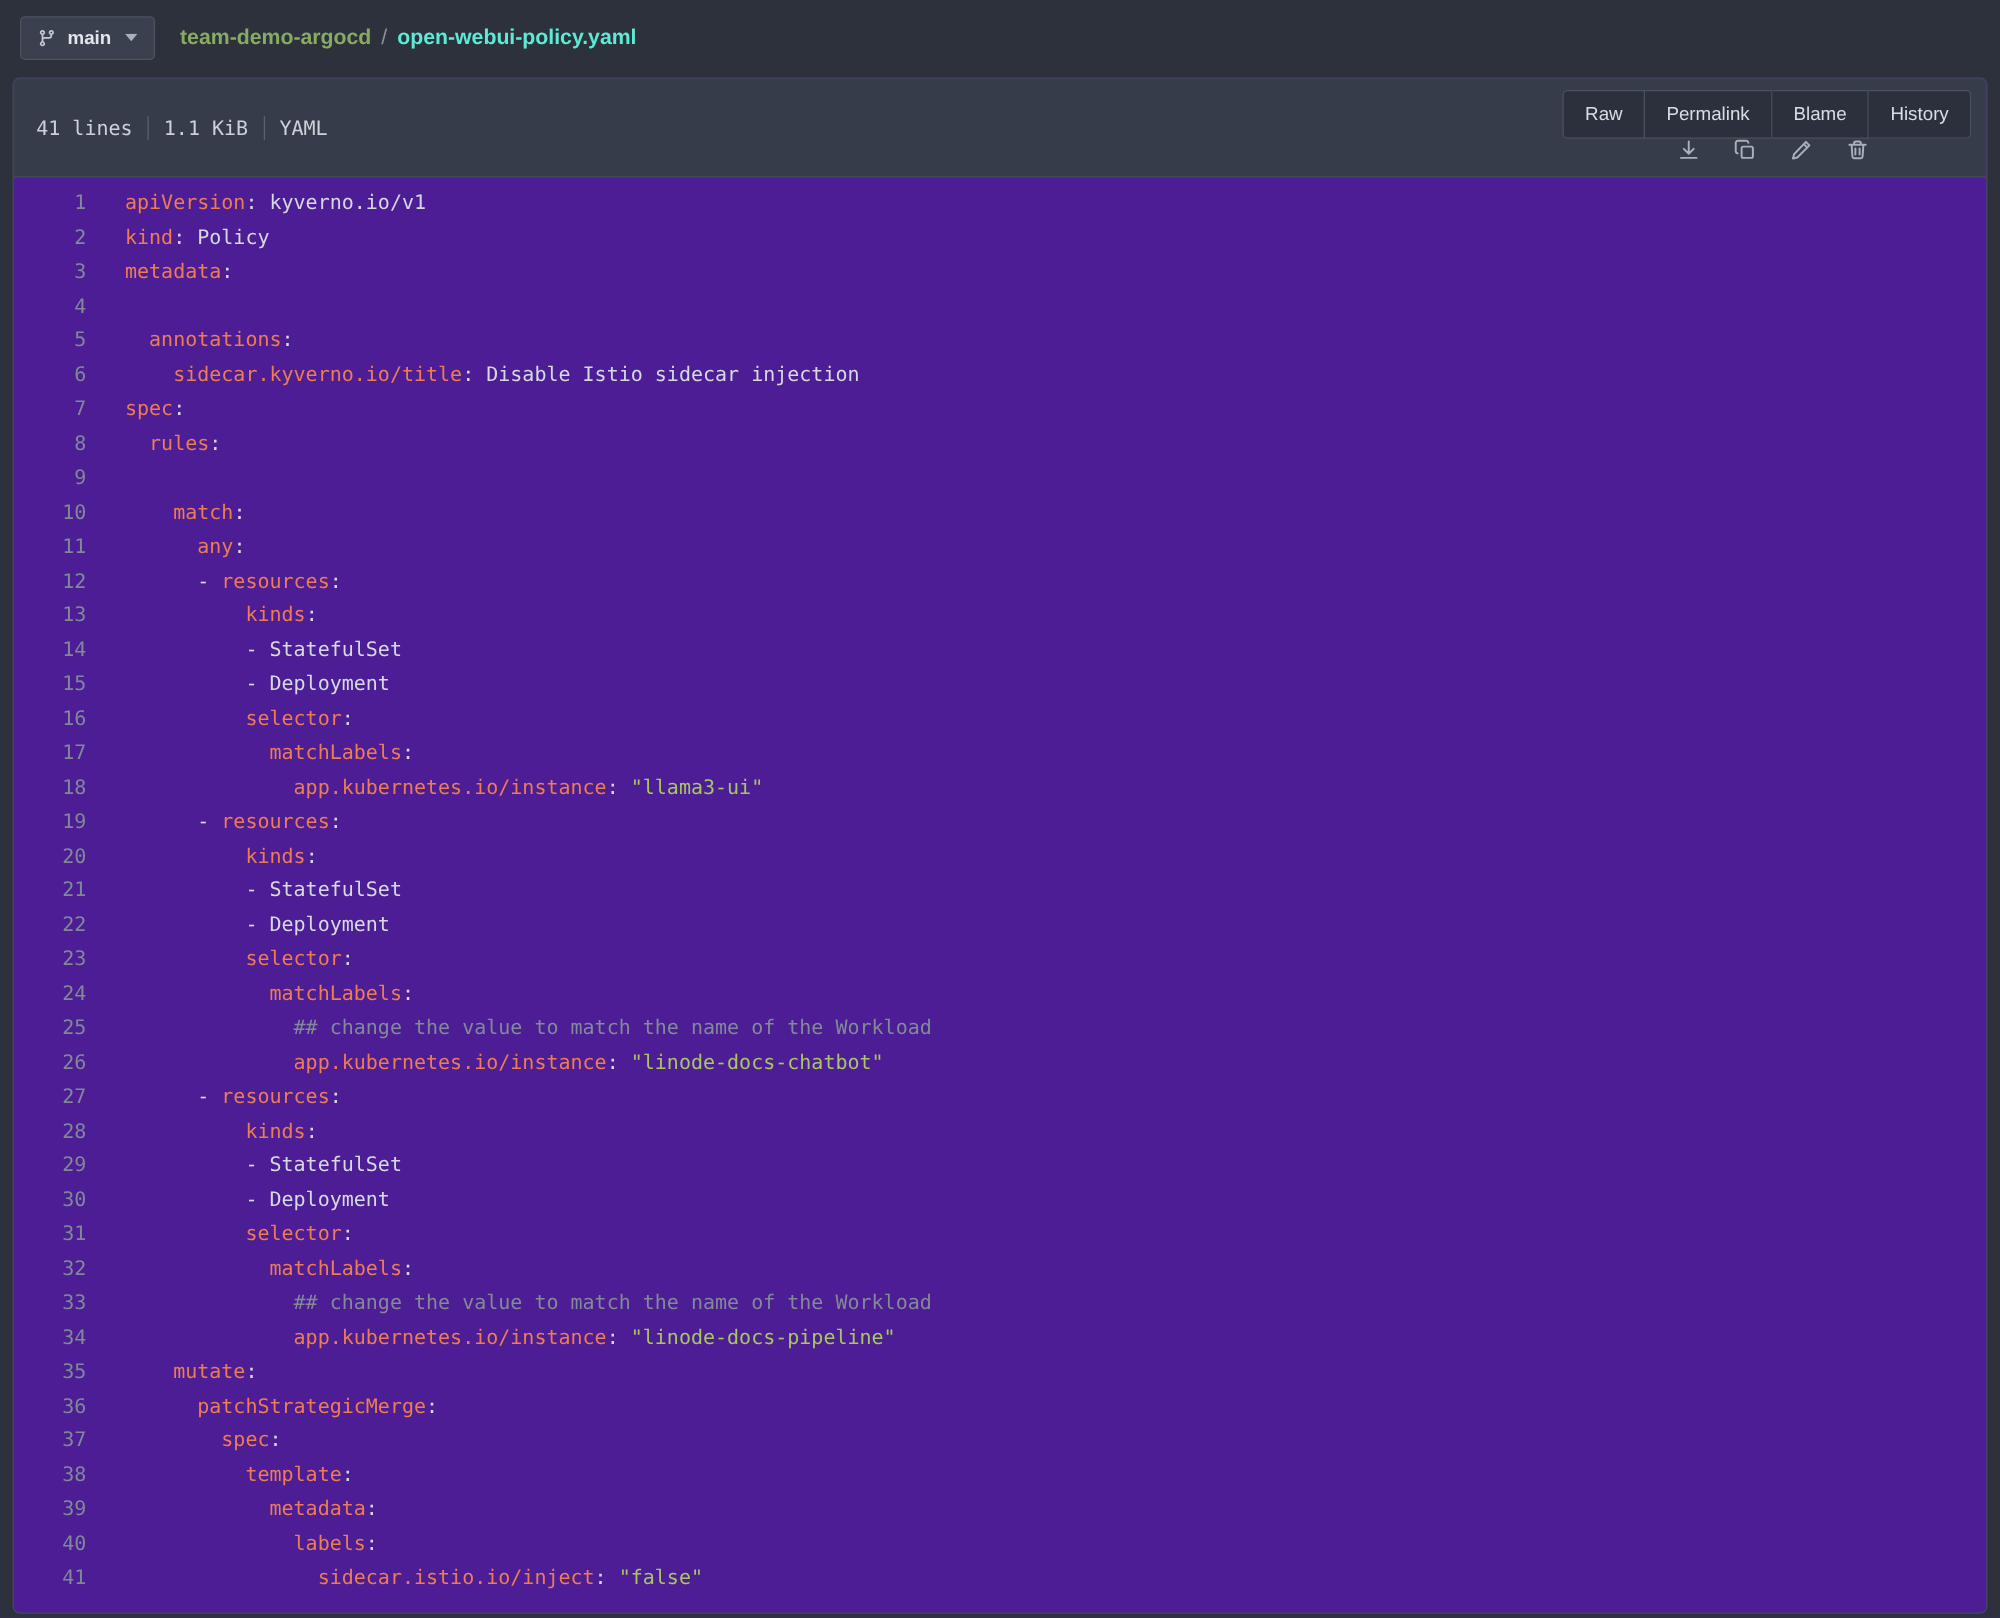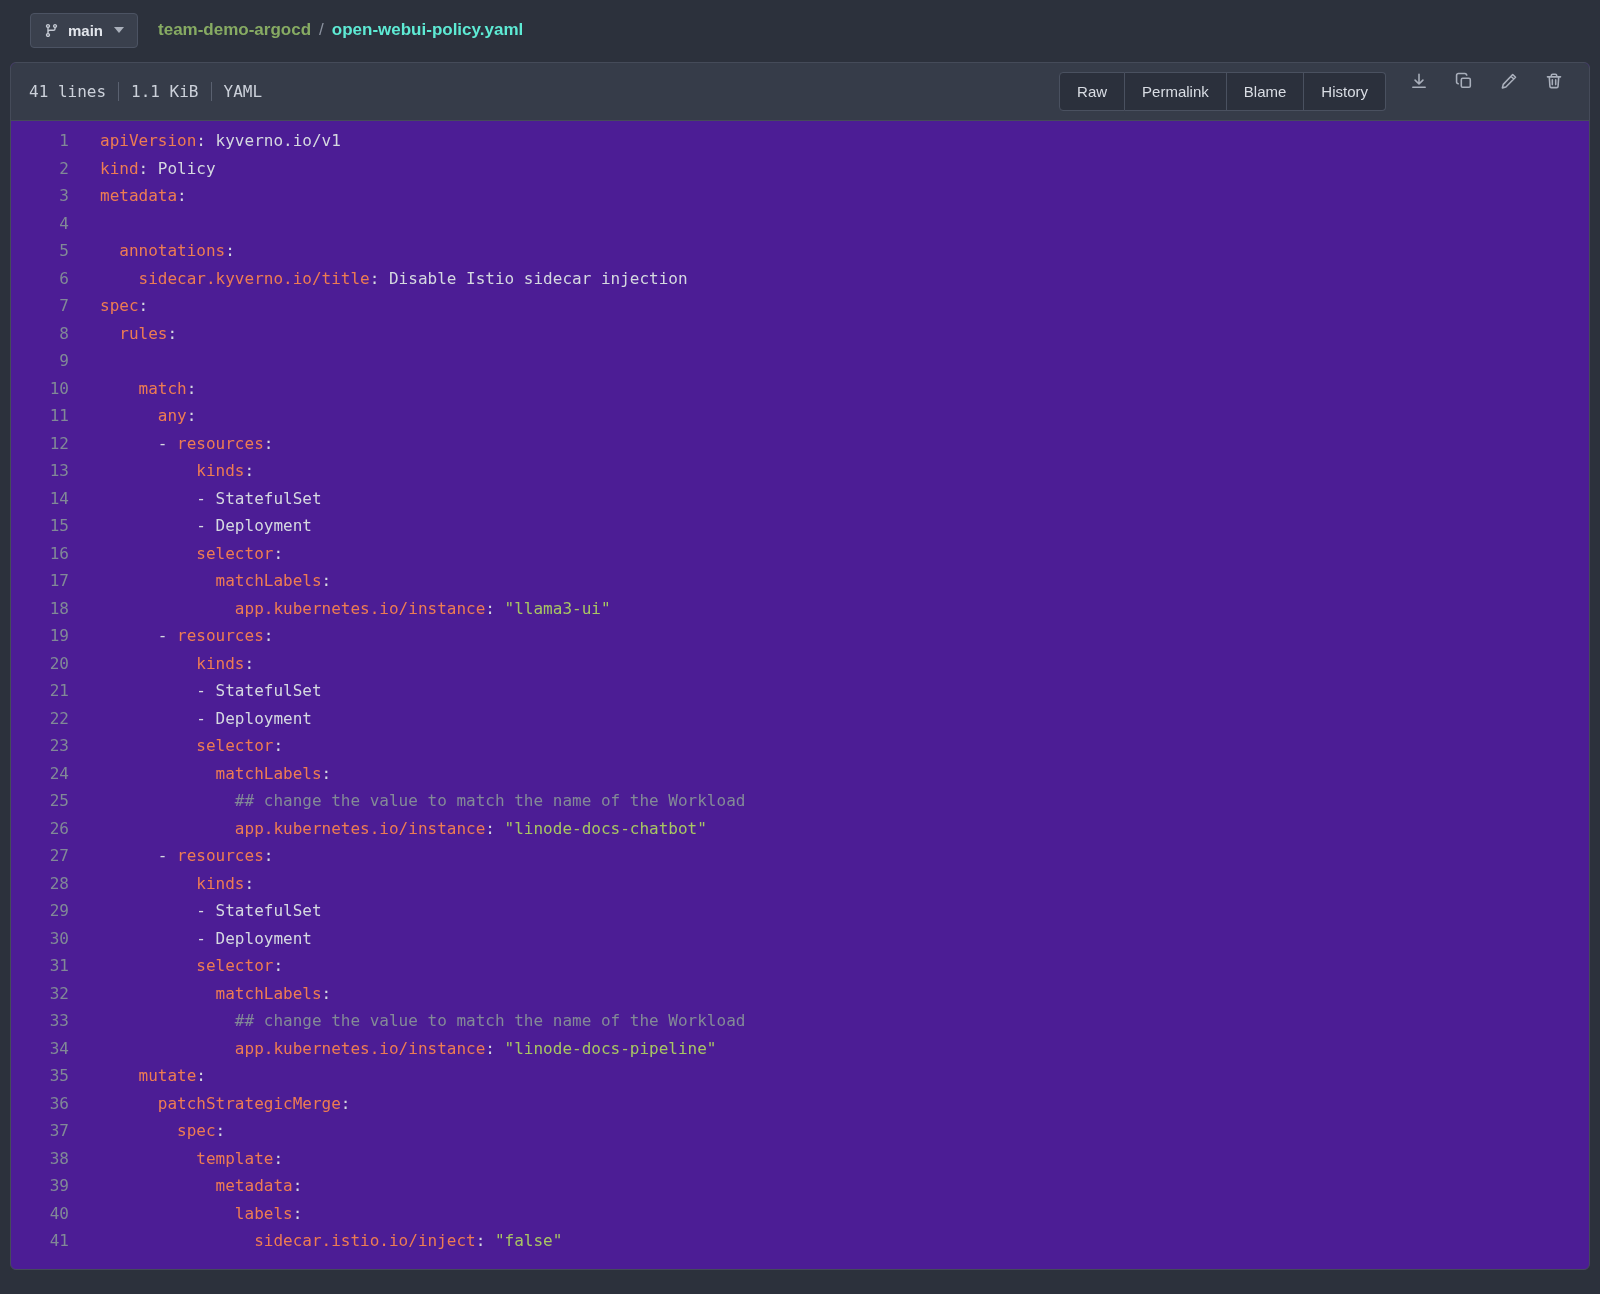--- a/index.html
+++ b/index.html
@@ -9,21 +9,21 @@
     height: 1294px;
     overflow: hidden;
     font-family: "Liberation Sans", sans-serif;
     color: #d5d9e0;
   }
 
   
   .topbar {
     display: flex;
     align-items: center;
-    padding: 12px 30px;
+    padding: 12px 16px;
     height: 60px;
   }
   .branch-btn {
     display: inline-flex;
     align-items: center;
     gap: 9px;
     background: #3a404d;
     border: 1px solid #4c5363;
     border-radius: 4px;
     padding: 8px 13px;
@@ -76,21 +76,21 @@
     font-size: 16px;
     color: #ccd1da;
   }
   .file-info .divider {
     width: 1px;
     height: 19px;
     background: #5a6170;
     margin: 0 12px;
   }
 
-  .file-actions { display: flex; align-items: flex-start; }
+  .file-actions { display: flex; align-items: center; flex-direction: column; }
   .btn-group { display: inline-flex; }
   .seg-btn {
     background: #2b303c;
     border: 1px solid #4a5160;
     border-left-width: 0;
     color: #d9dde4;
     font-family: "Liberation Sans", sans-serif;
     font-size: 15px;
     padding: 10px 17px;
     cursor: pointer;

